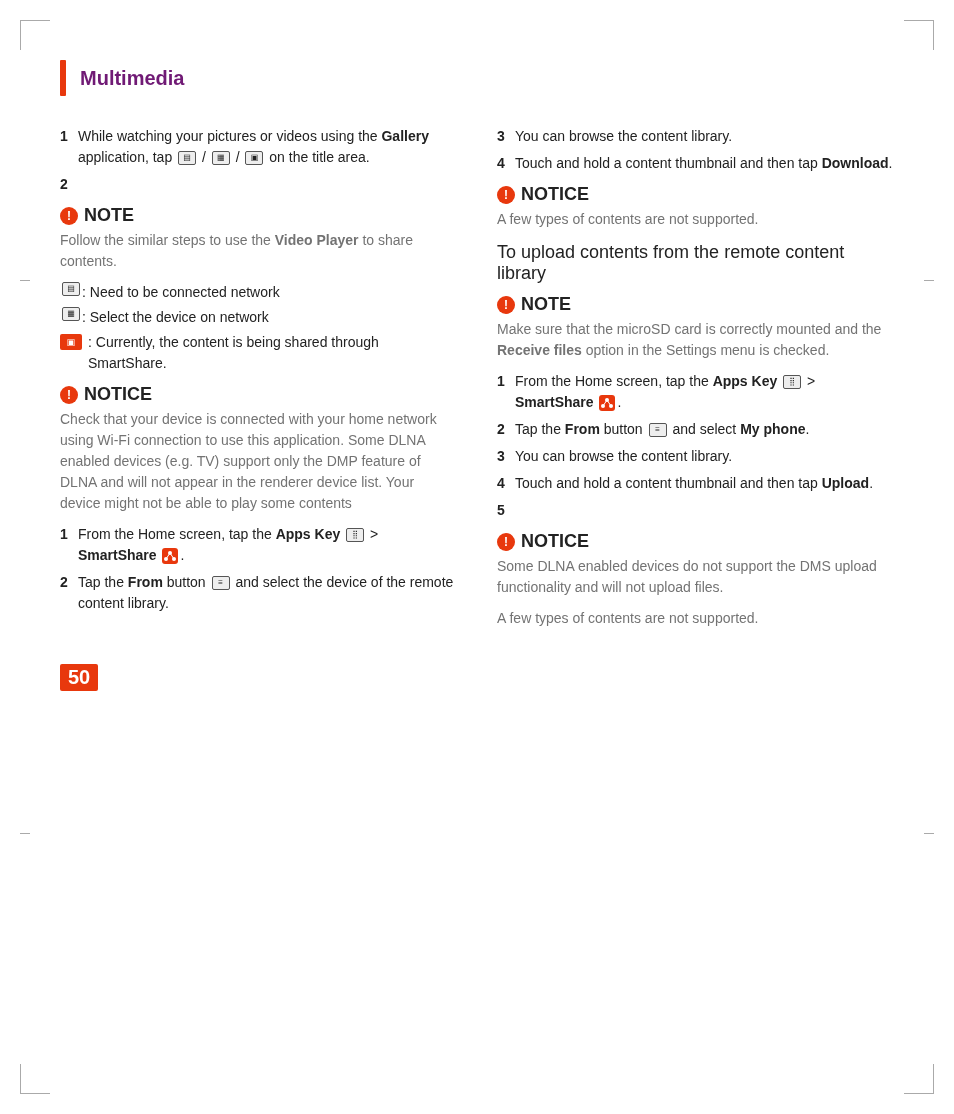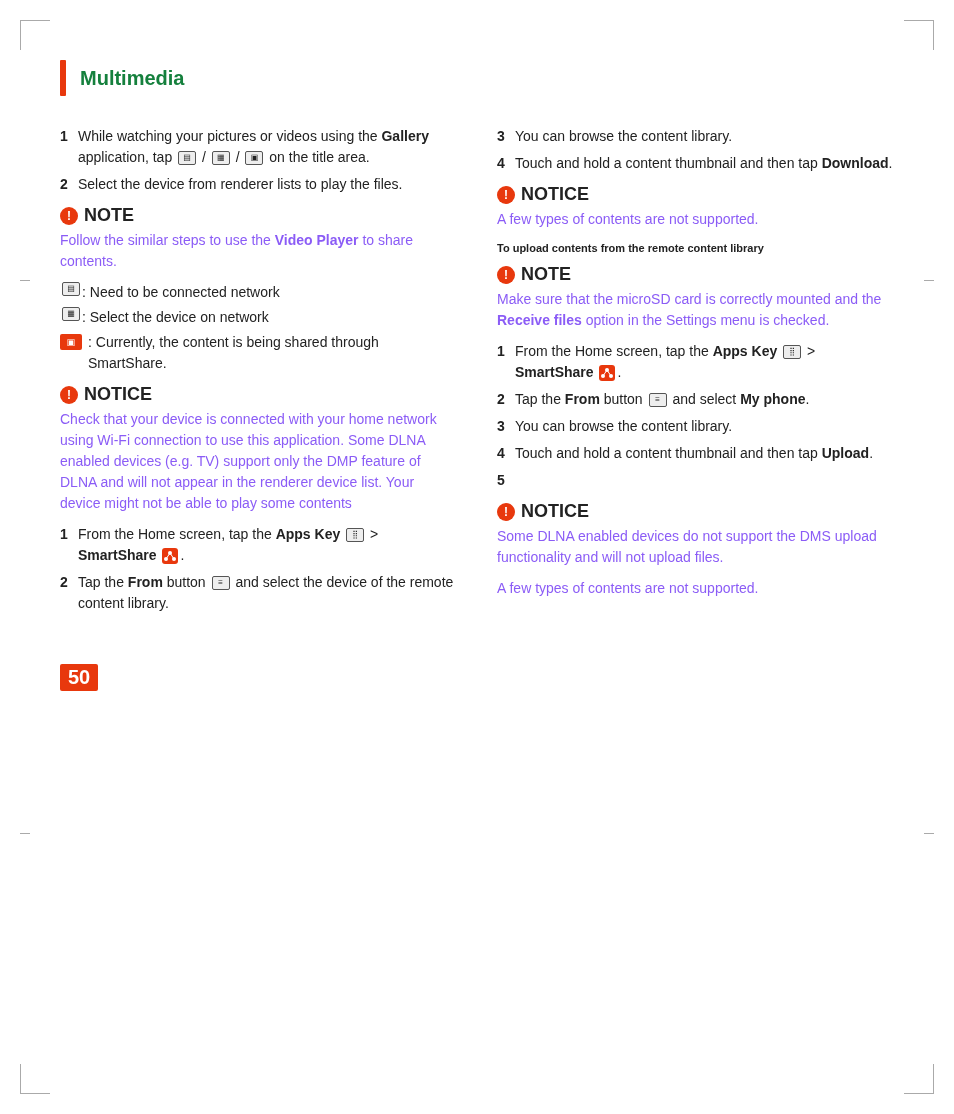--- a/index.html
+++ b/index.html
@@ -53,21 +53,21 @@
       width: 6px;
       height: 36px;
       background: #e8380d;
       margin-right: 14px;
       border-radius: 1px;
     }
 
     .header-title {
       font-size: 20px;
       font-weight: bold;
-      color: #15803d;
+      color: #701a75;
     }
 
     .two-col {
       display: flex;
       gap: 40px;
     }
 
     .col-left {
       flex: 1;
       max-width: 400px;
@@ -125,26 +125,26 @@
 
     .notice-label {
       font-weight: bold;
       font-size: 18px;
       color: #222;
     }
 
     .notice-text {
       font-size: 14px;
       line-height: 1.5;
-      color: #8b5cf6;
+      color: #737373;
     }
 
     .section-heading {
-      font-weight: bold;
-      font-size: 11px;
+      font-weight: normal;
+      font-size: 18px;
       margin: 12px 0 6px 0;
       color: #222;
     }
 
     .icon-row {
       display: flex;
       align-items: flex-start;
       margin-bottom: 4px;
       font-size: 14px;
       line-height: 1.5;
@@ -247,21 +247,20 @@
           /
           <span class="apps-key-icon">▦</span>
           /
           <span class="apps-key-icon">▣</span>
           on the title area.
         </span>
       </div>
 
       <div class="step-item">
         <span class="step-num">2</span>
-        <span class="step-text">Select the device from renderer lists to play the files.</span>
       </div>
 
       <div class="notice-block">
         <div class="notice-header">
           <span class="notice-icon">!</span>
           <span class="notice-label">NOTE</span>
         </div>
         <p class="notice-text">
           Follow the similar steps to use the <span class="bold">Video Player</span> to share contents.
         </p>

